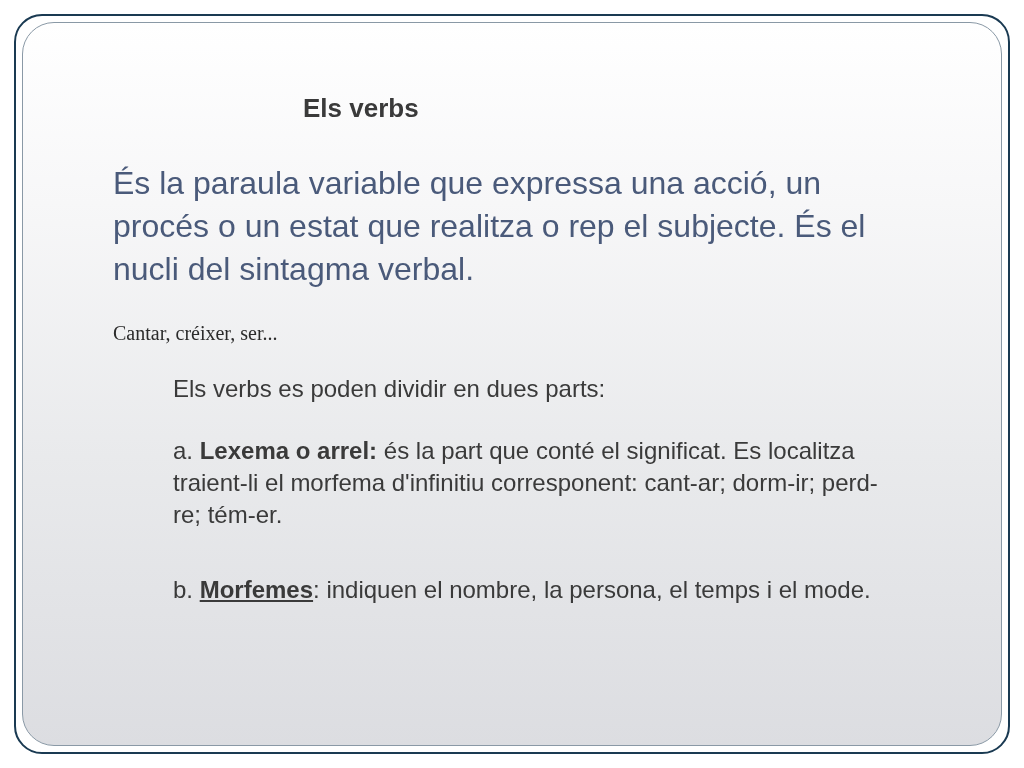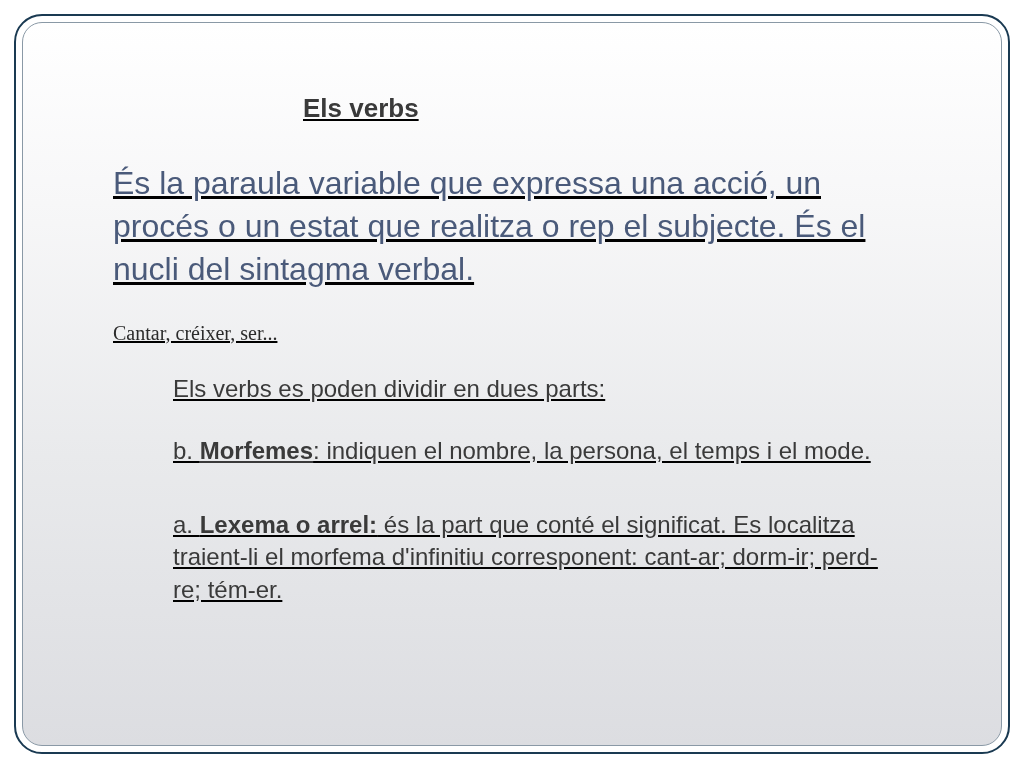--- a/index.html
+++ b/index.html
@@ -17,25 +17,24 @@
     height: 740px;
     border: 2px solid #1a3a52;
     border-radius: 28px;
     background: #ffffff;
     padding: 6px;
   }
   .inner-frame {
     width: 100%;
     height: 100%;
     border: 1px solid #8a99a6;
-    border-radius: 20px;
+    border-radius: 32px;
     background: linear-gradient(180deg, #ffffff 0%, #f7f7f8 25%, #e9eaec 60%, #dcdde1 100%);
     padding: 70px 60px 40px 60px;
     position: relative;
-    text-decoration: underline;
   }
   .title {
     font-size: 26px;
     font-weight: bold;
     color: #3a3a3a;
     margin-left: 220px;
     margin-bottom: 38px;
   }
   .definition {
     font-size: 32px;
@@ -76,22 +75,22 @@
     <div class="title">Els verbs</div>
 
     <div class="definition">És la paraula variable que expressa una acció, un procés o un estat que realitza o rep el subjecte. És el nucli del sintagma verbal.</div>
 
     <div class="examples">Cantar, créixer, ser...</div>
 
     <div class="body-block">
       <div class="intro">Els verbs es poden dividir en dues parts:</div>
 
       <div class="item">
-        <span>b. </span><span class="ul">Morfemes</span><span>: indiquen el nombre, la persona, el temps i el mode.</span>
+        <span>a. </span><span class="label">Lexema o arrel:</span><span> és la part que conté el significat. Es localitza traient-li el morfema d'infinitiu corresponent: cant-ar; dorm-ir; perd-re; tém-er.</span>
       </div>
 
       <div class="item">
-        <span>a. </span><span class="label">Lexema o arrel:</span><span> és la part que conté el significat. Es localitza traient-li el morfema d'infinitiu corresponent: cant-ar; dorm-ir; perd-re; tém-er.</span>
+        <span>b. </span><span class="ul">Morfemes</span><span>: indiquen el nombre, la persona, el temps i el mode.</span>
       </div>
     </div>
 
   </div>
 </div>
 
 </body></html>

